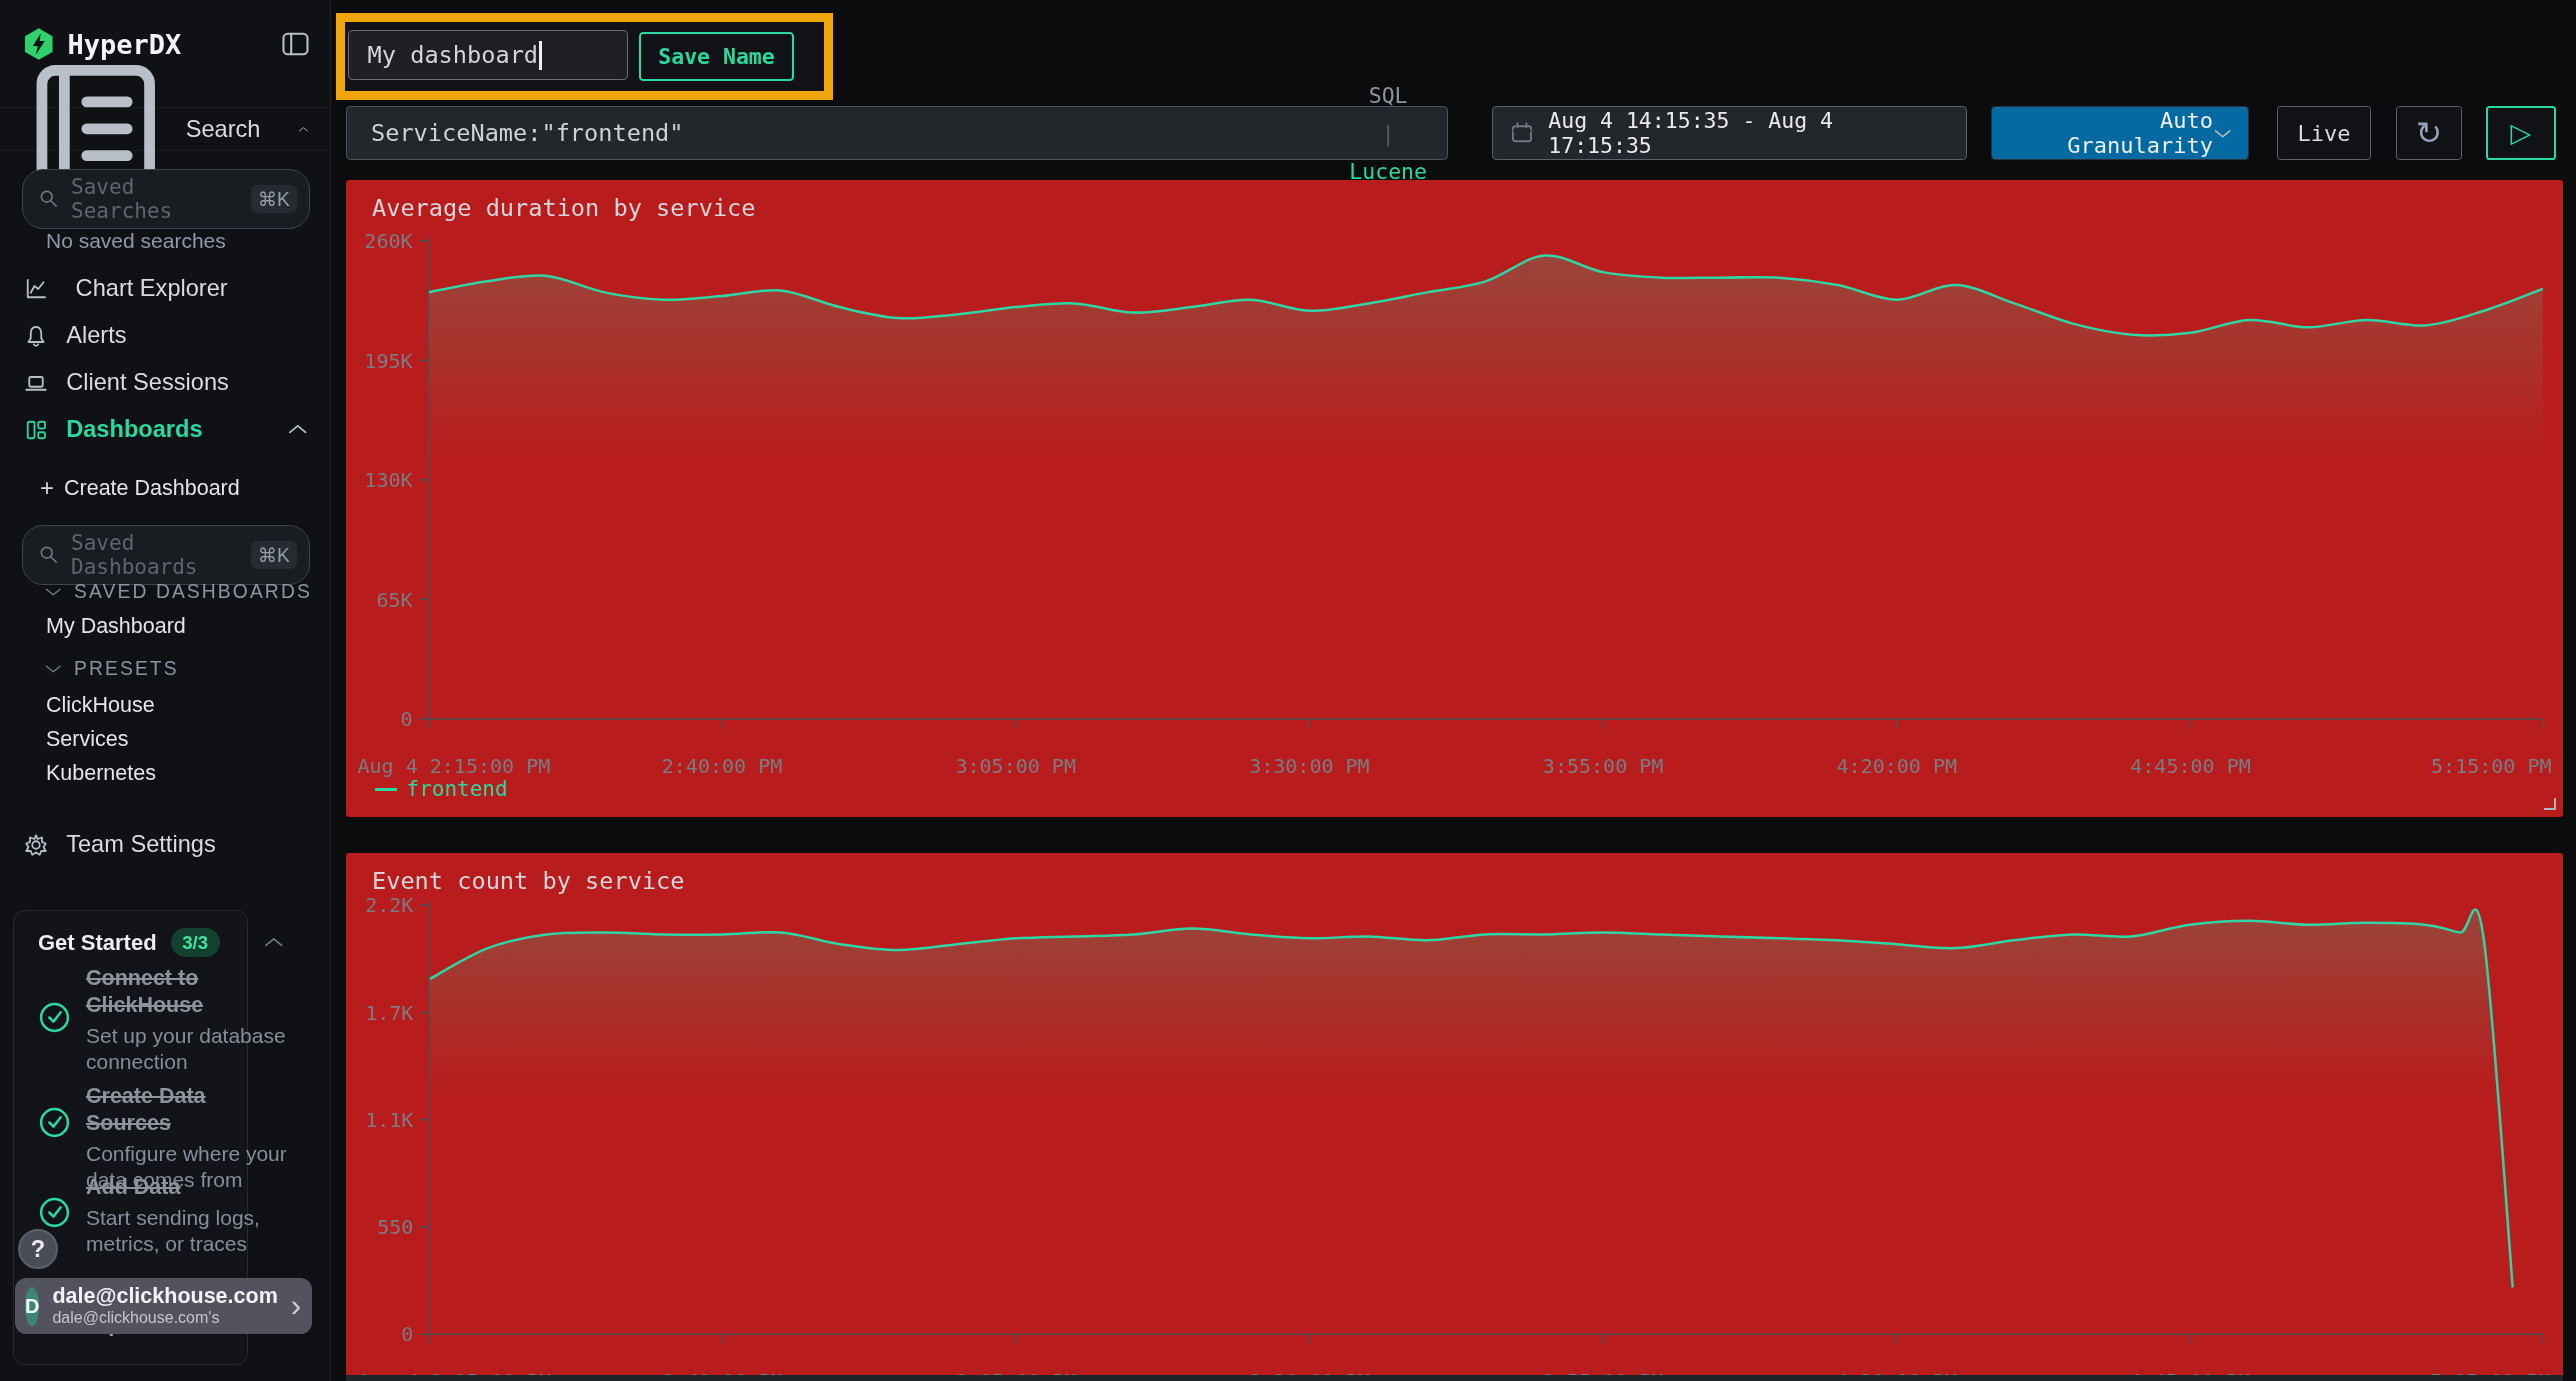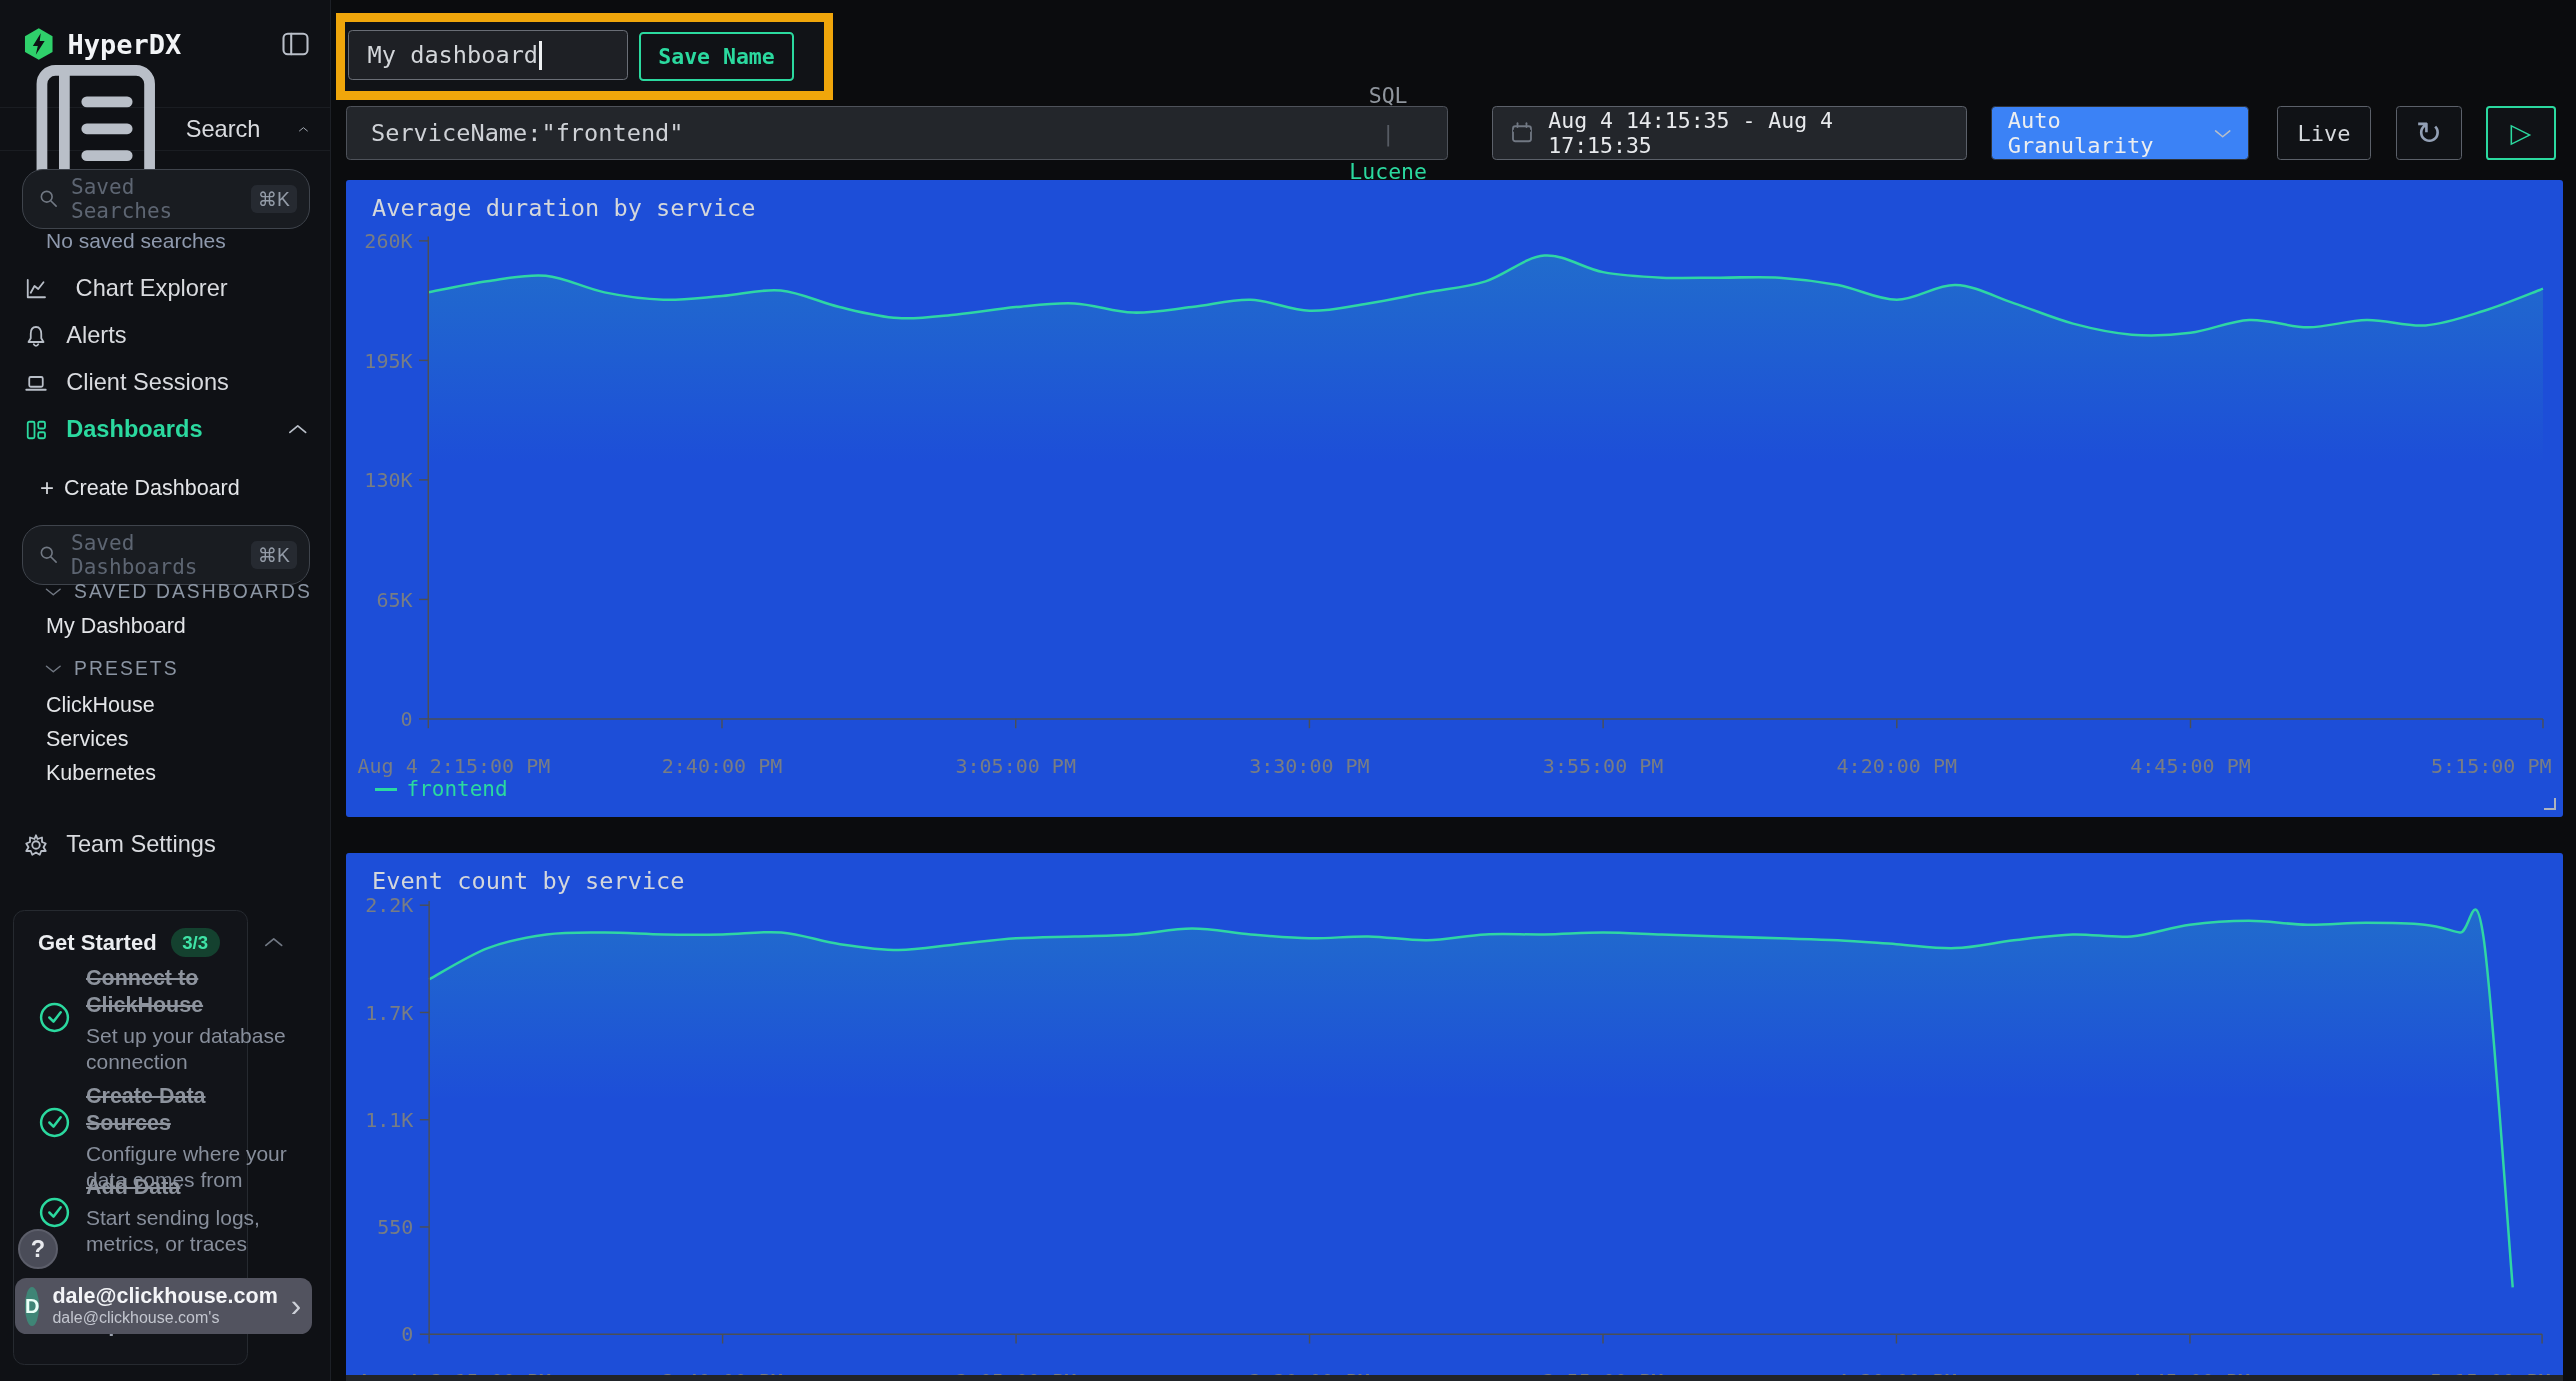--- a/index.html
+++ b/index.html
@@ -80,35 +80,35 @@
                background:#23262b; border:1.4px solid #4e525a; border-radius:4.3px;
                display:flex; align-items:center; padding:0 20px 0 24px; }
   .query-text { font-size:23.6px; color:#ced1d6; flex:1; }
   .lang-toggle { display:flex; align-items:center; gap:13px; font-size:21.5px;flex-direction:column; }
   .lang-sql { color:#8f959d; }  .lang-div { color:#565b63; }  .lang-lucene { color:#2bd99f; }
   .date-box { position:absolute; left:1492px; top:106px; width:475px; height:54px;
               background:#23262b; border:1.4px solid #5c616a; border-radius:4.3px;
               display:flex; align-items:center; gap:14.3px; padding:0 17px;
               font-size:21.5px; color:#e8eaed; }
   .gran-box { position:absolute; left:1991px; top:106px; width:258px; height:54px;
-              background:#3b82f6; border:1.4px solid #2e3238; border-radius:4.3px;
+              background:#0369a1; border:1.4px solid #2e3238; border-radius:4.3px;
               display:flex; align-items:center; justify-content:space-between; padding:0 15.7px;
-              font-size:22px; color:#eceef0; }
+              font-size:22px; color:#eceef0;text-align:right; }
   .live-btn { position:absolute; left:2277px; top:106px; width:94px; height:54px;
               background:#101216; border:1.4px solid #5c616a; border-radius:3.6px;
               font-size:22px; color:#d6d9dd; display:flex; align-items:center; justify-content:center; }
   .refresh-btn { position:absolute; left:2396px; top:106px; width:66px; height:54px;
                  background:#101216; border:1.4px solid #5c616a; border-radius:3.6px;
                  color:#93a0b5; font-size:31.5px; display:flex; align-items:center; justify-content:center; }
   .play-btn { position:absolute; left:2486px; top:106px; width:70px; height:54px;
               background:#101216; border:2.1px solid #2bd99f; border-radius:3.6px;
               color:#2bd99f; font-size:27px; display:flex; align-items:center; justify-content:center; }
 
   
-  .panel { position:absolute; left:346px; width:2217px; background:#1d4ed8; border-radius:2.9px; }
+  .panel { position:absolute; left:346px; width:2217px; background:#b91c1c; border-radius:2.9px; }
   #panel1 { top:180px; height:637px; }
   #panel2 { top:853px; height:542px; }
   .panel-title { position:absolute; left:26px; top:14.3px; font-size:23.6px; color:#d4d7db; }
   .legend { position:absolute; left:29px; bottom:15.7px; display:flex; align-items:center; gap:10px;
             color:#2bd99f; font-size:21px; }
   .legend-dash { width:21.5px; height:2.9px; background:#2bd99f; }
   .resize-handle { position:absolute; right:7.2px; bottom:7.2px; width:11.4px; height:11.4px;
                    border-right:2.1px solid #aeb4be; border-bottom:2.1px solid #aeb4be; }
   .bottom-strip { position:absolute; left:346px; top:1375px; width:2217px; height:5.7px; background:#212429; }
   svg text { font-family:"DejaVu Sans Mono", monospace; }

